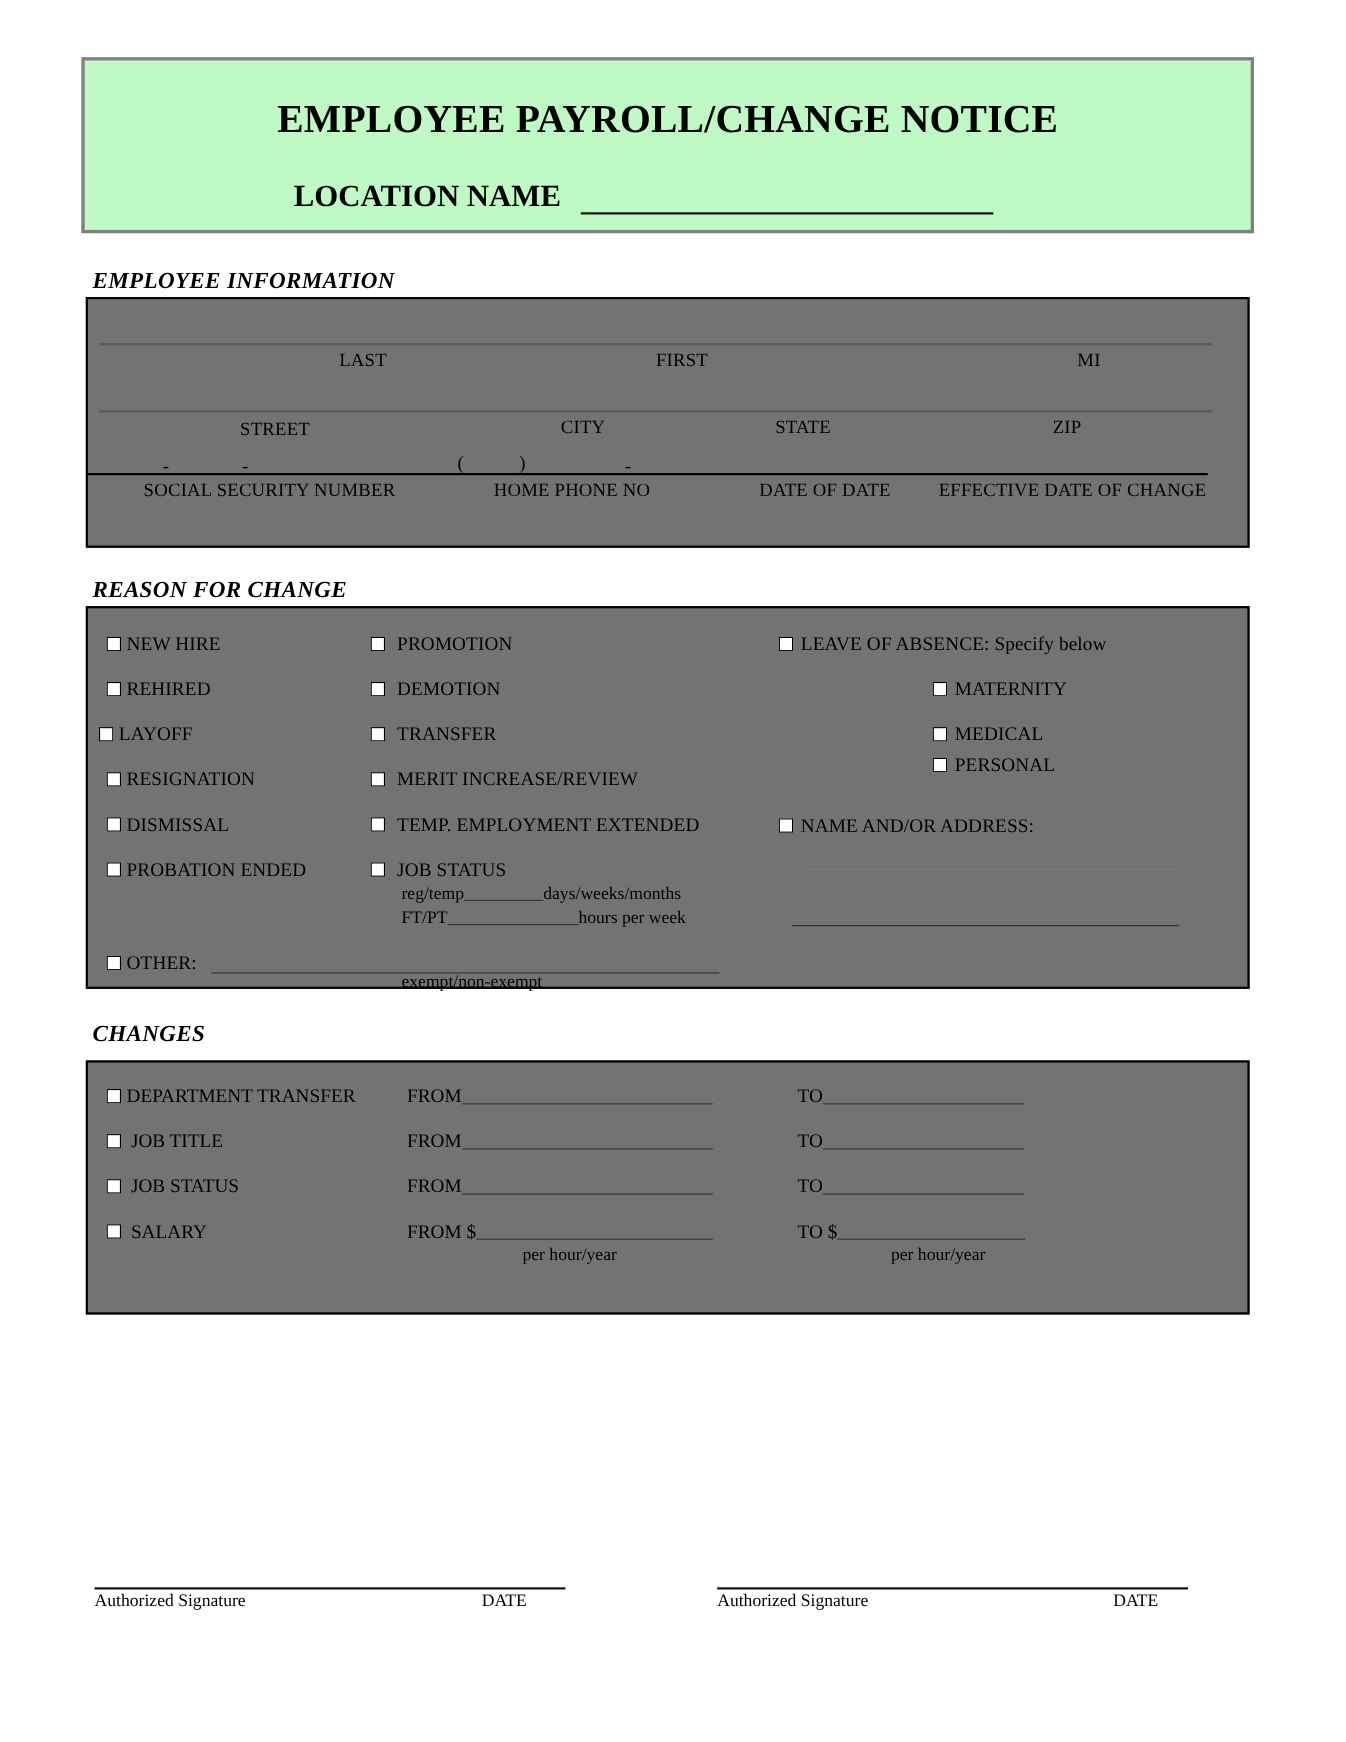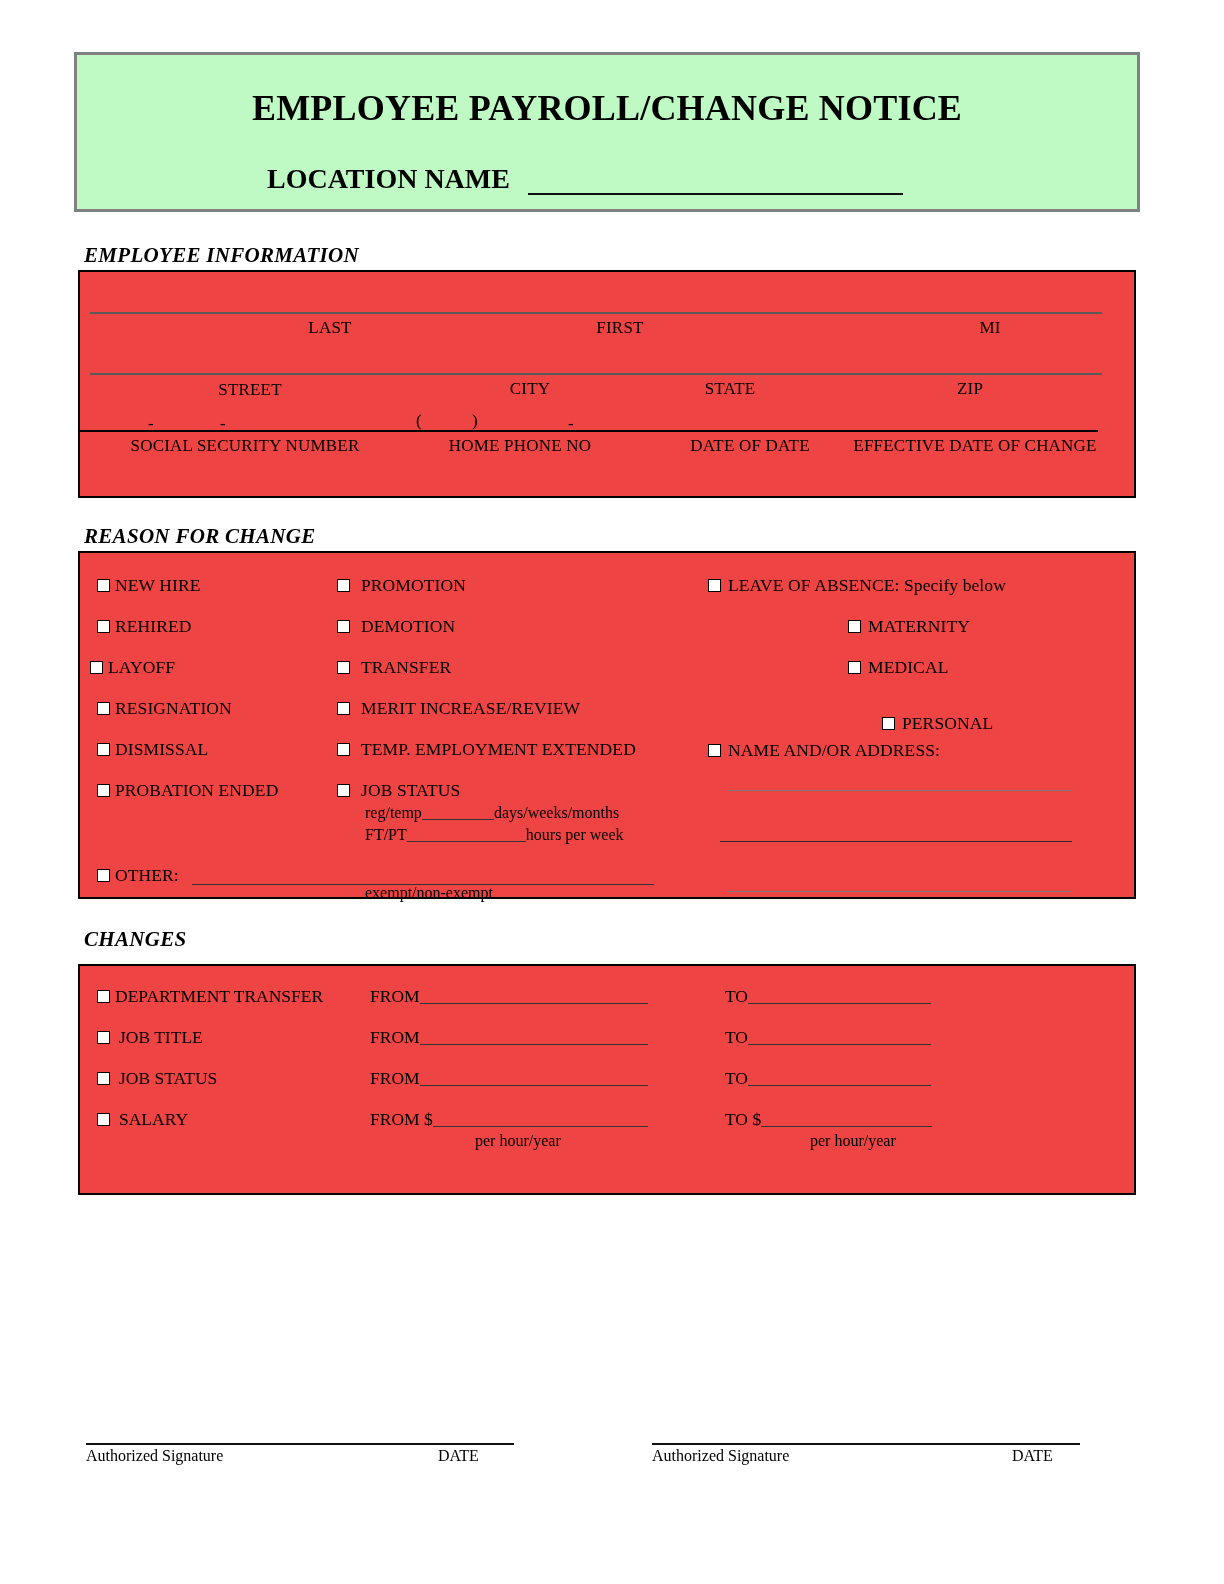--- a/index.html
+++ b/index.html
@@ -63,21 +63,21 @@
     font-weight: bold;
     font-style: italic;
     letter-spacing: 0.3px;
   }
 
   
   .form-box {
     position: absolute;
     border: 2px solid #000;
     box-sizing: border-box;
-    background: #ef4444;
+    background: #737373;
   }
   .form-box::after {
     content: "";
     position: absolute;
     left: 4px;
     top: 4px;
     right: -4px;
     bottom: -4px;
     border-right: 2px solid #000;
     border-bottom: 2px solid #000;
@@ -285,21 +285,21 @@
 
     <div class="cb-row" style="left:628px; top:22px;">
       <span class="chk" style="margin-right:7px;"></span><span>LEAVE OF ABSENCE: Specify below</span>
     </div>
     <div class="cb-row" style="left:768px; top:63px;">
       <span class="chk" style="margin-right:7px;"></span><span>MATERNITY</span>
     </div>
     <div class="cb-row" style="left:768px; top:104px;">
       <span class="chk" style="margin-right:7px;"></span><span>MEDICAL</span>
     </div>
-    <div class="cb-row" style="left:768px; top:160px;margin-left:34px;">
+    <div class="cb-row" style="left:768px; top:132px;">
       <span class="chk" style="margin-right:7px;"></span><span>PERSONAL</span>
     </div>
 
     <div class="cb-row" style="left:628px; top:187px;">
       <span class="chk" style="margin-right:7px;"></span><span>NAME AND/OR ADDRESS:</span>
     </div>
     <div class="addr-line" style="left:648px; top:237px; width:344px;"></div>
     <div class="addr-line" style="left:640px; top:288px; width:352px; border-bottom-color:#2a2a2a;"></div>
     <div class="addr-line" style="left:648px; top:338px; width:344px;"></div>
   </div>

